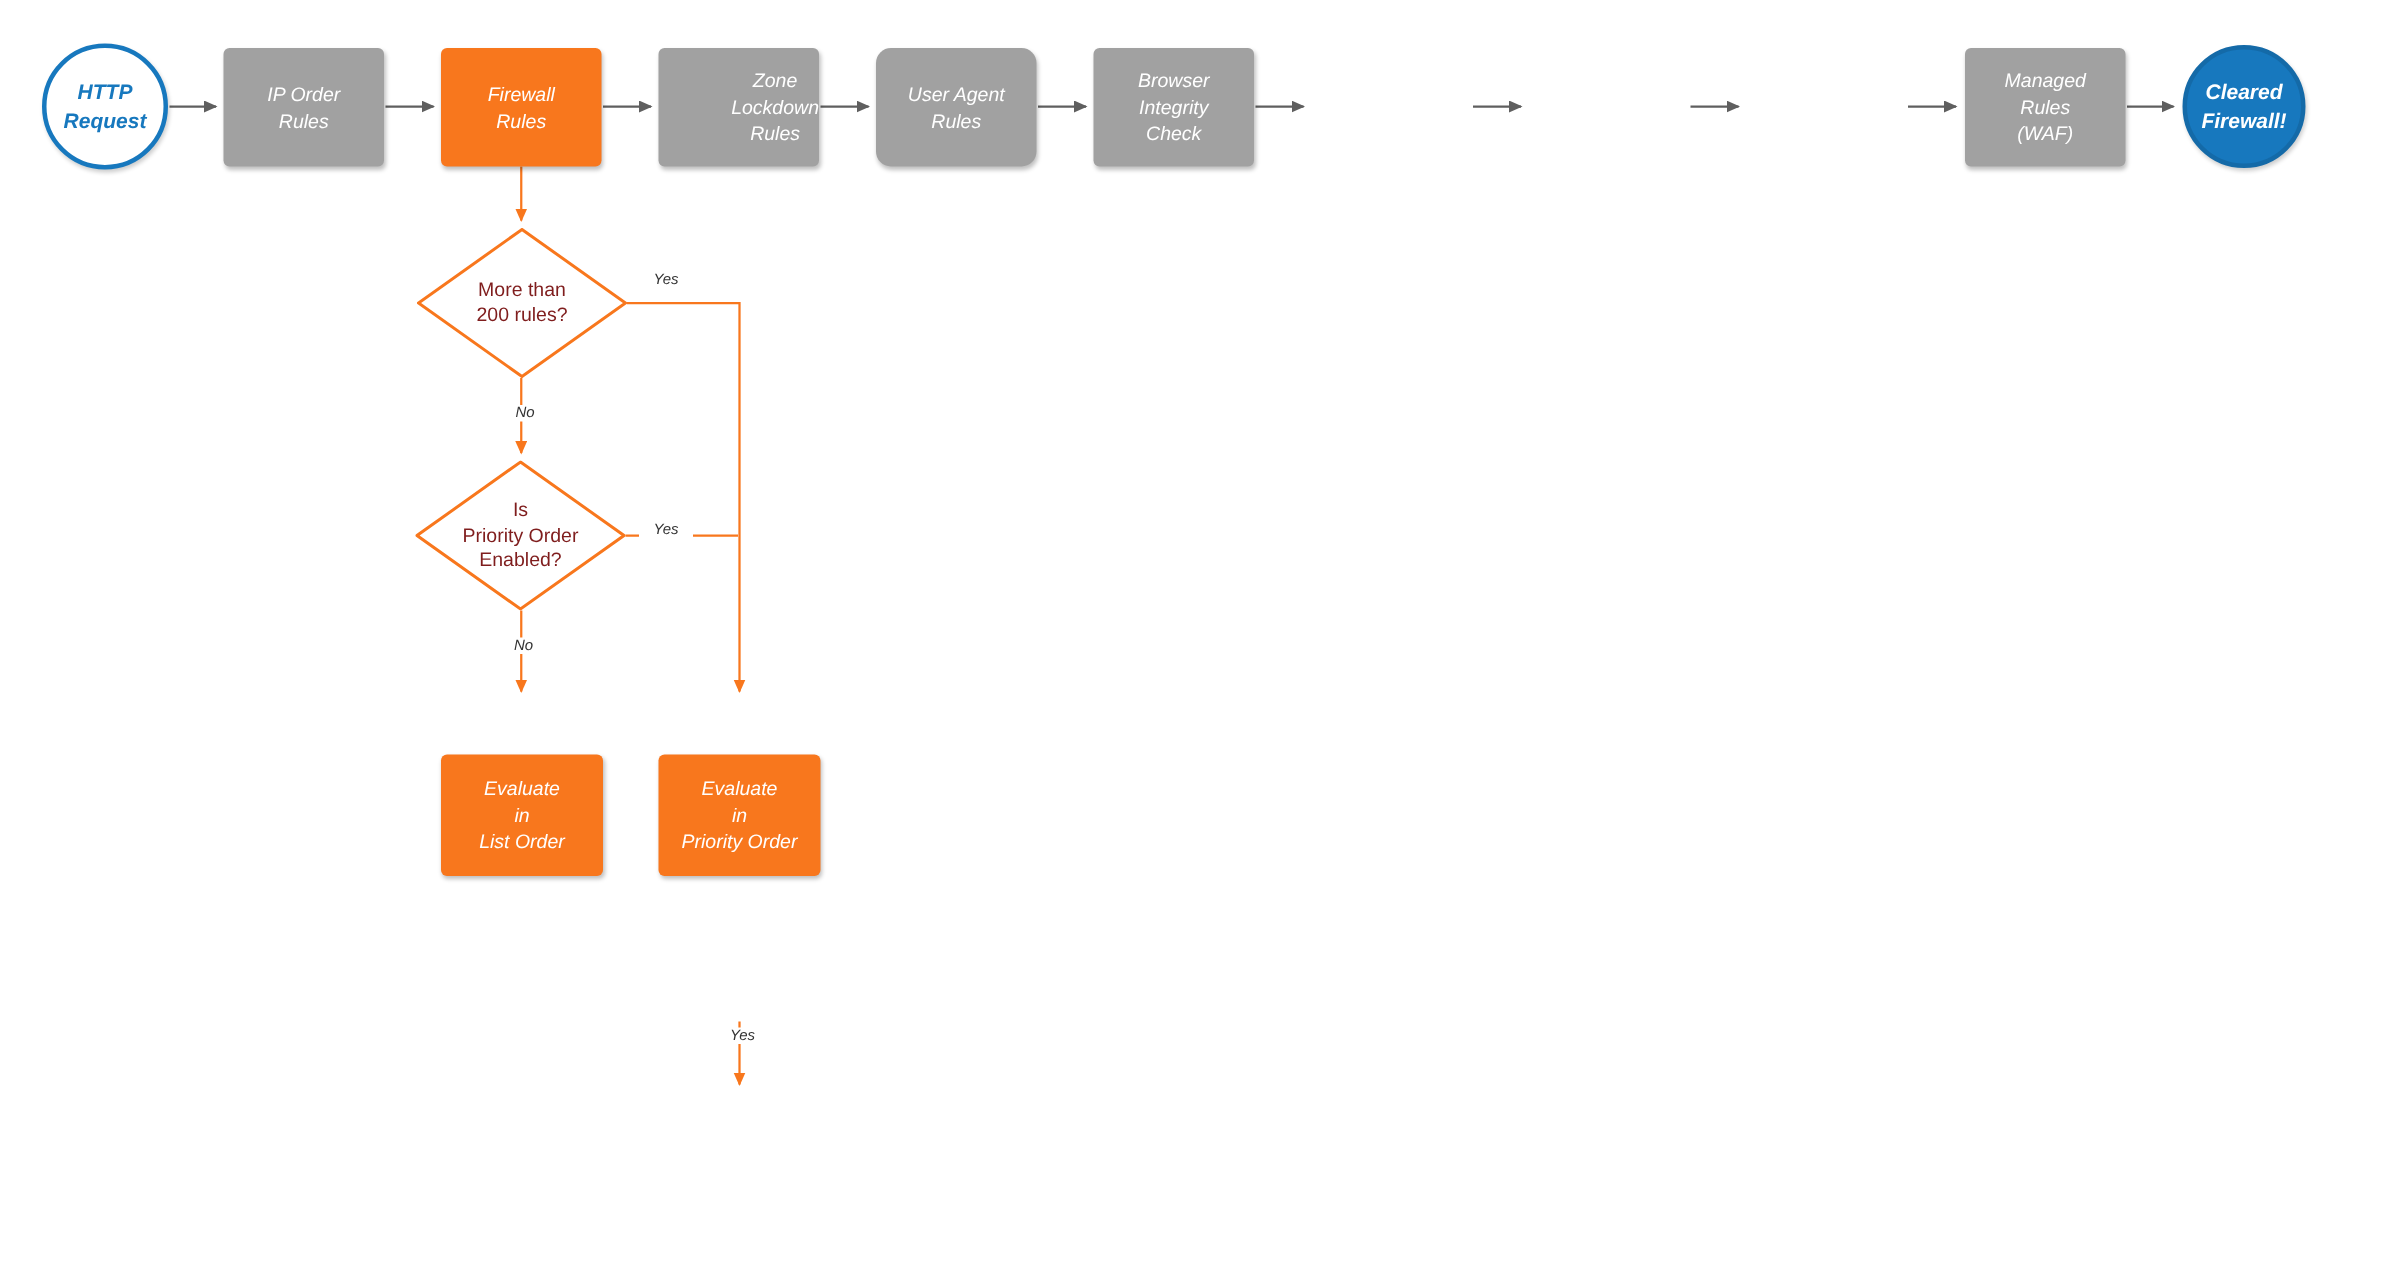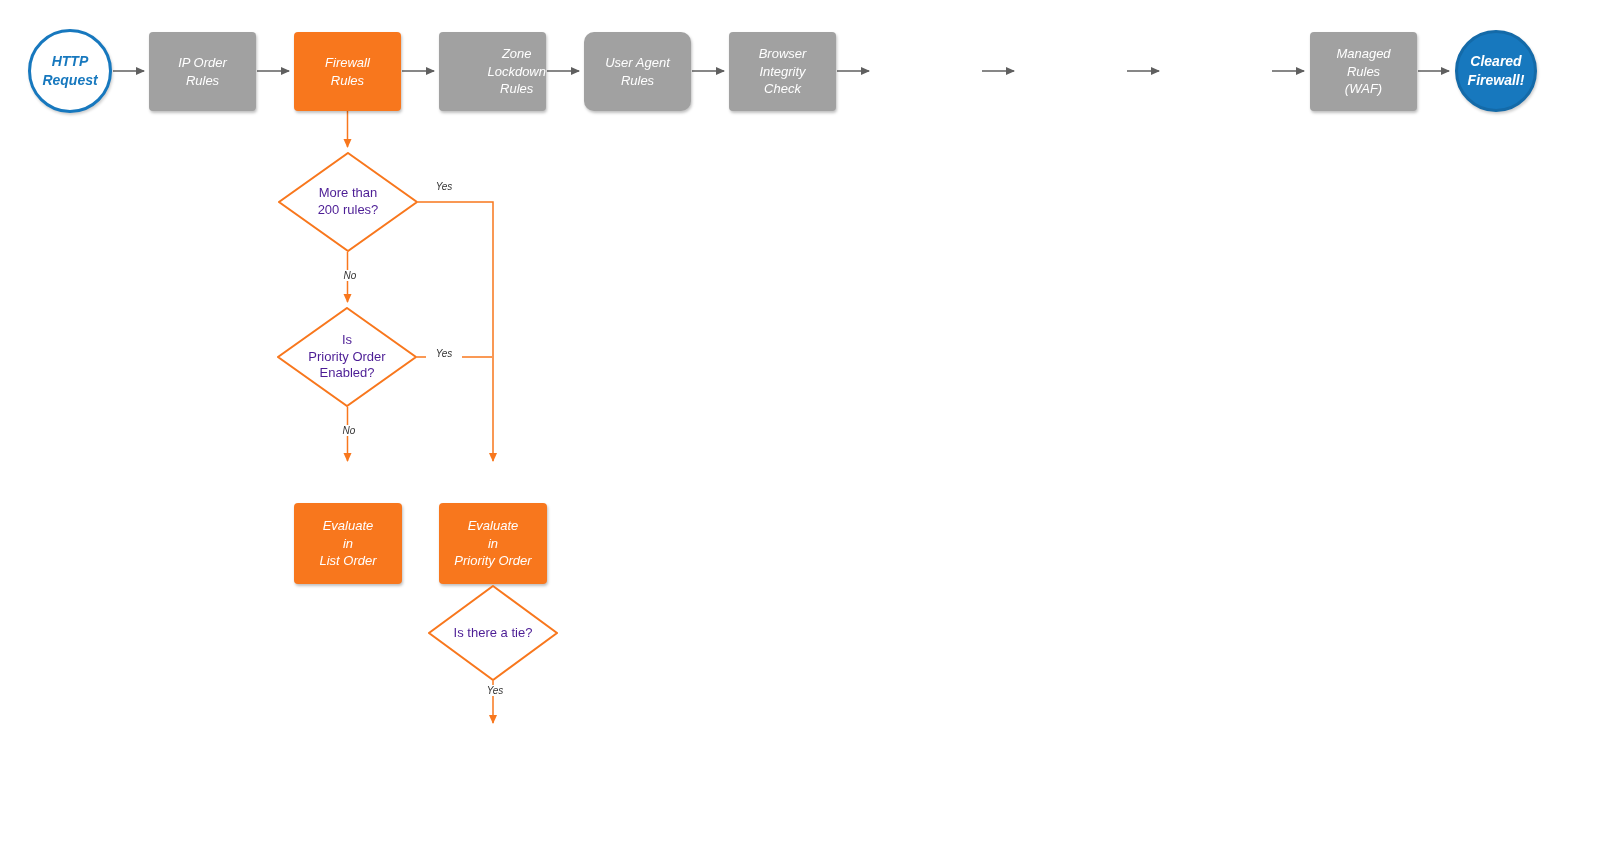--- a/index.html
+++ b/index.html
@@ -18,21 +18,21 @@
   .circle{border-radius:50%;background:#ffffff;box-shadow:1px 2px 3px rgba(0,0,0,0.2);}
   .circle .lbl{font-weight:bold;font-style:italic;font-size:14px;}
   #start{left:28px;top:29px;width:84px;height:84px;border:3px solid #1778be;}
   #start .lbl{color:#1778be;}
   #end{left:1455px;top:30px;width:82px;height:82px;background:#1778be;border:3px solid #146aa8;}
   #end .lbl{color:#ffffff;}
 
   .diamond{z-index:2;}
   .diamond svg{position:absolute;left:0;top:0;}
   .dtext{position:absolute;inset:0;display:flex;align-items:center;justify-content:center;text-align:center;
-         font-size:13px;color:#4c1d95;white-space:pre-line;line-height:1.3;}
+         font-size:13px;color:#7f1d1d;white-space:pre-line;line-height:1.3;}
 
   .action{width:108px;height:81px;border-radius:4px;background:#f8771d;box-shadow:1px 2px 3px rgba(0,0,0,0.25);margin-top:37px;}
   .action .lbl{font-style:italic;color:#ffffff;font-size:13px;}
 
   .edge-label{position:absolute;z-index:3;font-style:italic;font-size:10px;color:#333333;text-align:center;width:32px;}
   .onwire{background:#ffffff;padding:0 2px;}
 </style>
 </head>
 <body>
 
@@ -131,26 +131,20 @@
     <span class="lbl">Evaluate
 in
 List Order</span>
   </div>
   <div class="node action" style="left:439px;top:466px;">
     <span class="lbl">Evaluate
 in
 Priority Order</span>
   </div>
 
-  <div class="node diamond" style="left:428px;top:585px;width:130px;height:96px;">
-    <svg width="130" height="96">
-      <polygon points="65,1 129,48 65,95 1,48" fill="#ffffff" stroke="#f8771d" stroke-width="2"></polygon>
-    </svg>
-    <div class="dtext">Is there a tie?</div>
-  </div>
 
 
   <div class="edge-label" style="left:428px;top:181px;">Yes</div>
   <div class="edge-label onwire" style="left:332px;top:270px;">No</div>
   <div class="edge-label onwire" style="left:426px;top:348px;">Yes</div>
   <div class="edge-label onwire" style="left:331px;top:425px;">No</div>
   <div class="edge-label onwire" style="left:477px;top:685px;">Yes</div>
 
 </div>
 

